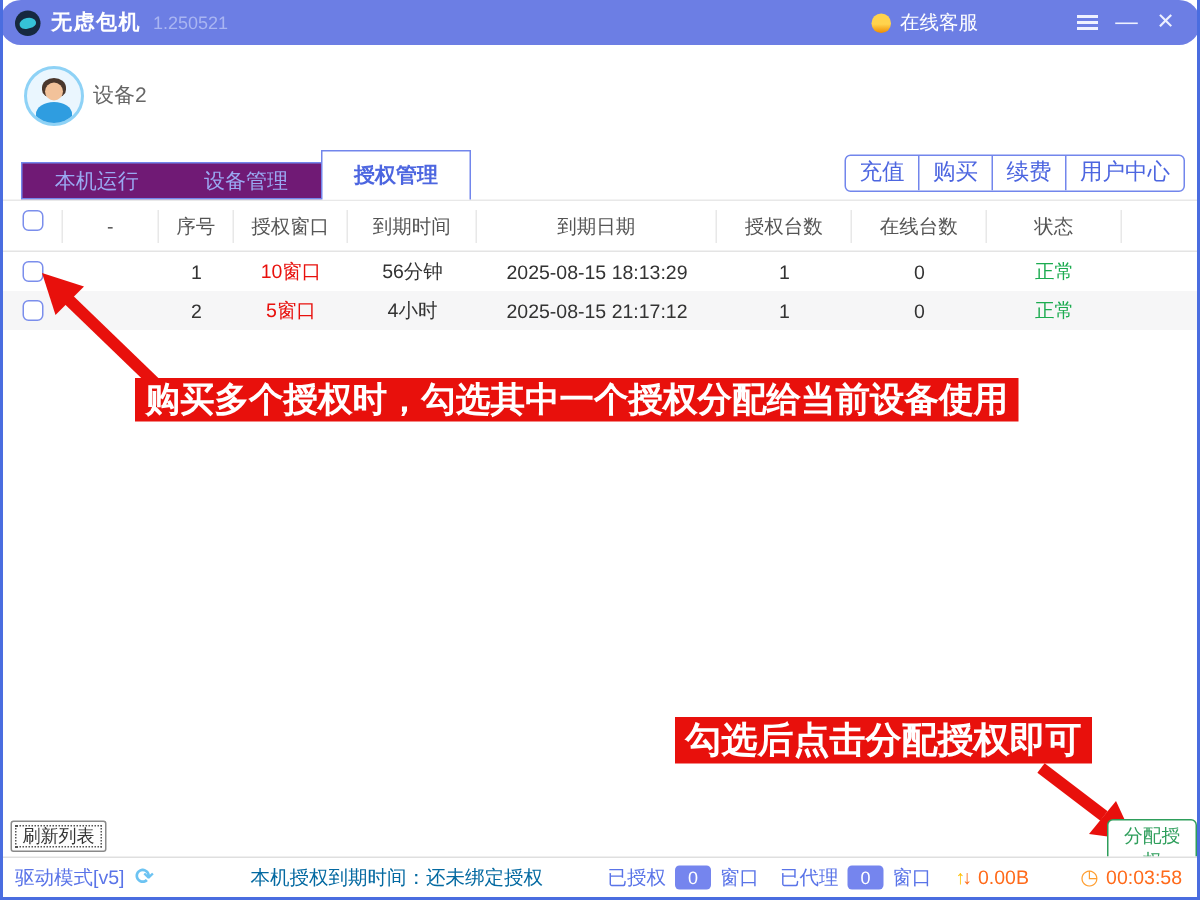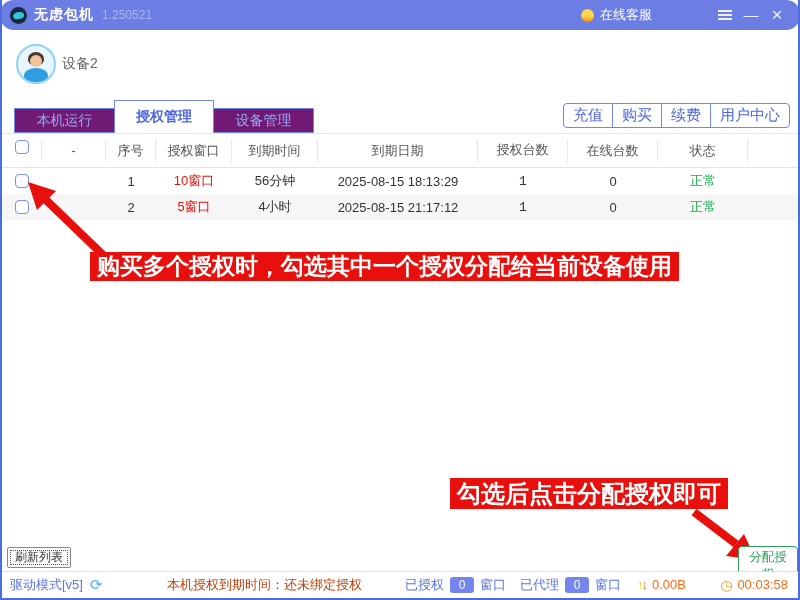--- a/index.html
+++ b/index.html
@@ -48,21 +48,21 @@
   .th:last-child { border-right:none; }
   .trow { display:flex; height:26px; align-items:center; }
   .trow.alt { background:#f6f6f7; }
   .td { font-size:13px; color:#333; text-align:center; }
   .c-cb { width:40px; display:flex; justify-content:center; }
   .c-dash { width:64px; }
   .c-seq { width:50px; }
   .c-win { width:76px; }
   .c-time { width:86px; }
   .c-date { width:160px; }
-  .c-lic { width:90px;font-family:Liberation Mono, monospace; }
+  .c-lic { width:90px; }
   .c-onl { width:90px; }
   .c-status { width:90px; }
   .c-extra { flex:1; }
   .checkbox { width:14px; height:14px; border:1px solid #7b8eec; border-radius:4px; background:#fff; display:inline-block; }
   .red-text { color:#e8100c; }
   .green-text { color:#1cab50; }
 
   
   .banner { position:absolute; background:#e8100c; color:#fff; font-weight:bold; white-space:nowrap; }
   .banner1 { left:88px; top:252px; height:29px; line-height:29px; font-size:23px; padding:0 7px; }
@@ -71,21 +71,21 @@
 
   
   .refresh-btn { position:absolute; left:5px; top:547px; padding:1px 7px; font-size:12px; color:#333; background:#fdfdfd; border:1px solid #8a8a8a; outline:1px dotted #555; outline-offset:-4px; border-radius:2px; }
   .assign-btn { position:absolute; left:736px; top:546px; padding:2px 8px; font-size:12.5px; color:#2e9e5b; background:#fff; border:1px solid #2e9e5b; border-radius:4px; }
 
   
   .statusbar { position:absolute; left:0; top:571px; width:796px; height:25px; border-top:1px solid #dfdfdf; background:#fff; }
   .sb-item { position:absolute; top:0; height:25px; line-height:25px; font-size:13px; }
   .driver { left:8px; color:#5a74e8; }
   .sb-refresh-icon { left:88px; color:#6cc3f2; font-size:15px; font-weight:bold; }
-  .license-expire { left:165px; color:#c2410c; }
+  .license-expire { left:165px; color:#0369a1; }
   .right-cluster { position:absolute; left:403px; top:0; height:25px; display:flex; align-items:center; font-size:13px; }
   .blue-label { color:#5a74e8; }
   .count-badge { min-width:24px; height:16px; line-height:16px; text-align:center; background:#7585ee; color:#fff; font-size:12px; border-radius:3px; margin:0 6px; padding:0 2px; }
   .gap { margin-left:14px; }
   .updown { margin-left:16px; font-size:13px; font-weight:bold; }
   .up { color:#ffc107; }
   .down { color:#ff6a1a; margin-left:-2px; }
   .traffic { color:#ff6a1a; margin-left:4px; }
   .time-cluster { position:absolute; right:10px; top:0; height:25px; display:flex; align-items:center; color:#ff8c1a; font-size:13px; }
   .clock-glyph { font-size:14px; margin-right:5px; color:#ff9d2e; }
@@ -121,22 +121,22 @@
     <div class="avatar">
       <span class="hair"></span>
         <span class="face"></span>
         <span class="body"></span>
     </div>
     <div class="device-name">设备2</div>
   </div>
 
   <div class="tabs">
     <div class="tab">本机运行</div>
+    <div class="tab after-active">设备管理</div>
     <div class="tab active">授权管理</div>
-    <div class="tab after-active">设备管理</div>
   </div>
 
   <div class="account-buttons">
     <span class="acct-btn">充值</span>
     <span class="acct-btn">购买</span>
     <span class="acct-btn">续费</span>
     <span class="acct-btn">用户中心</span>
   </div>
 
   <div class="table">

